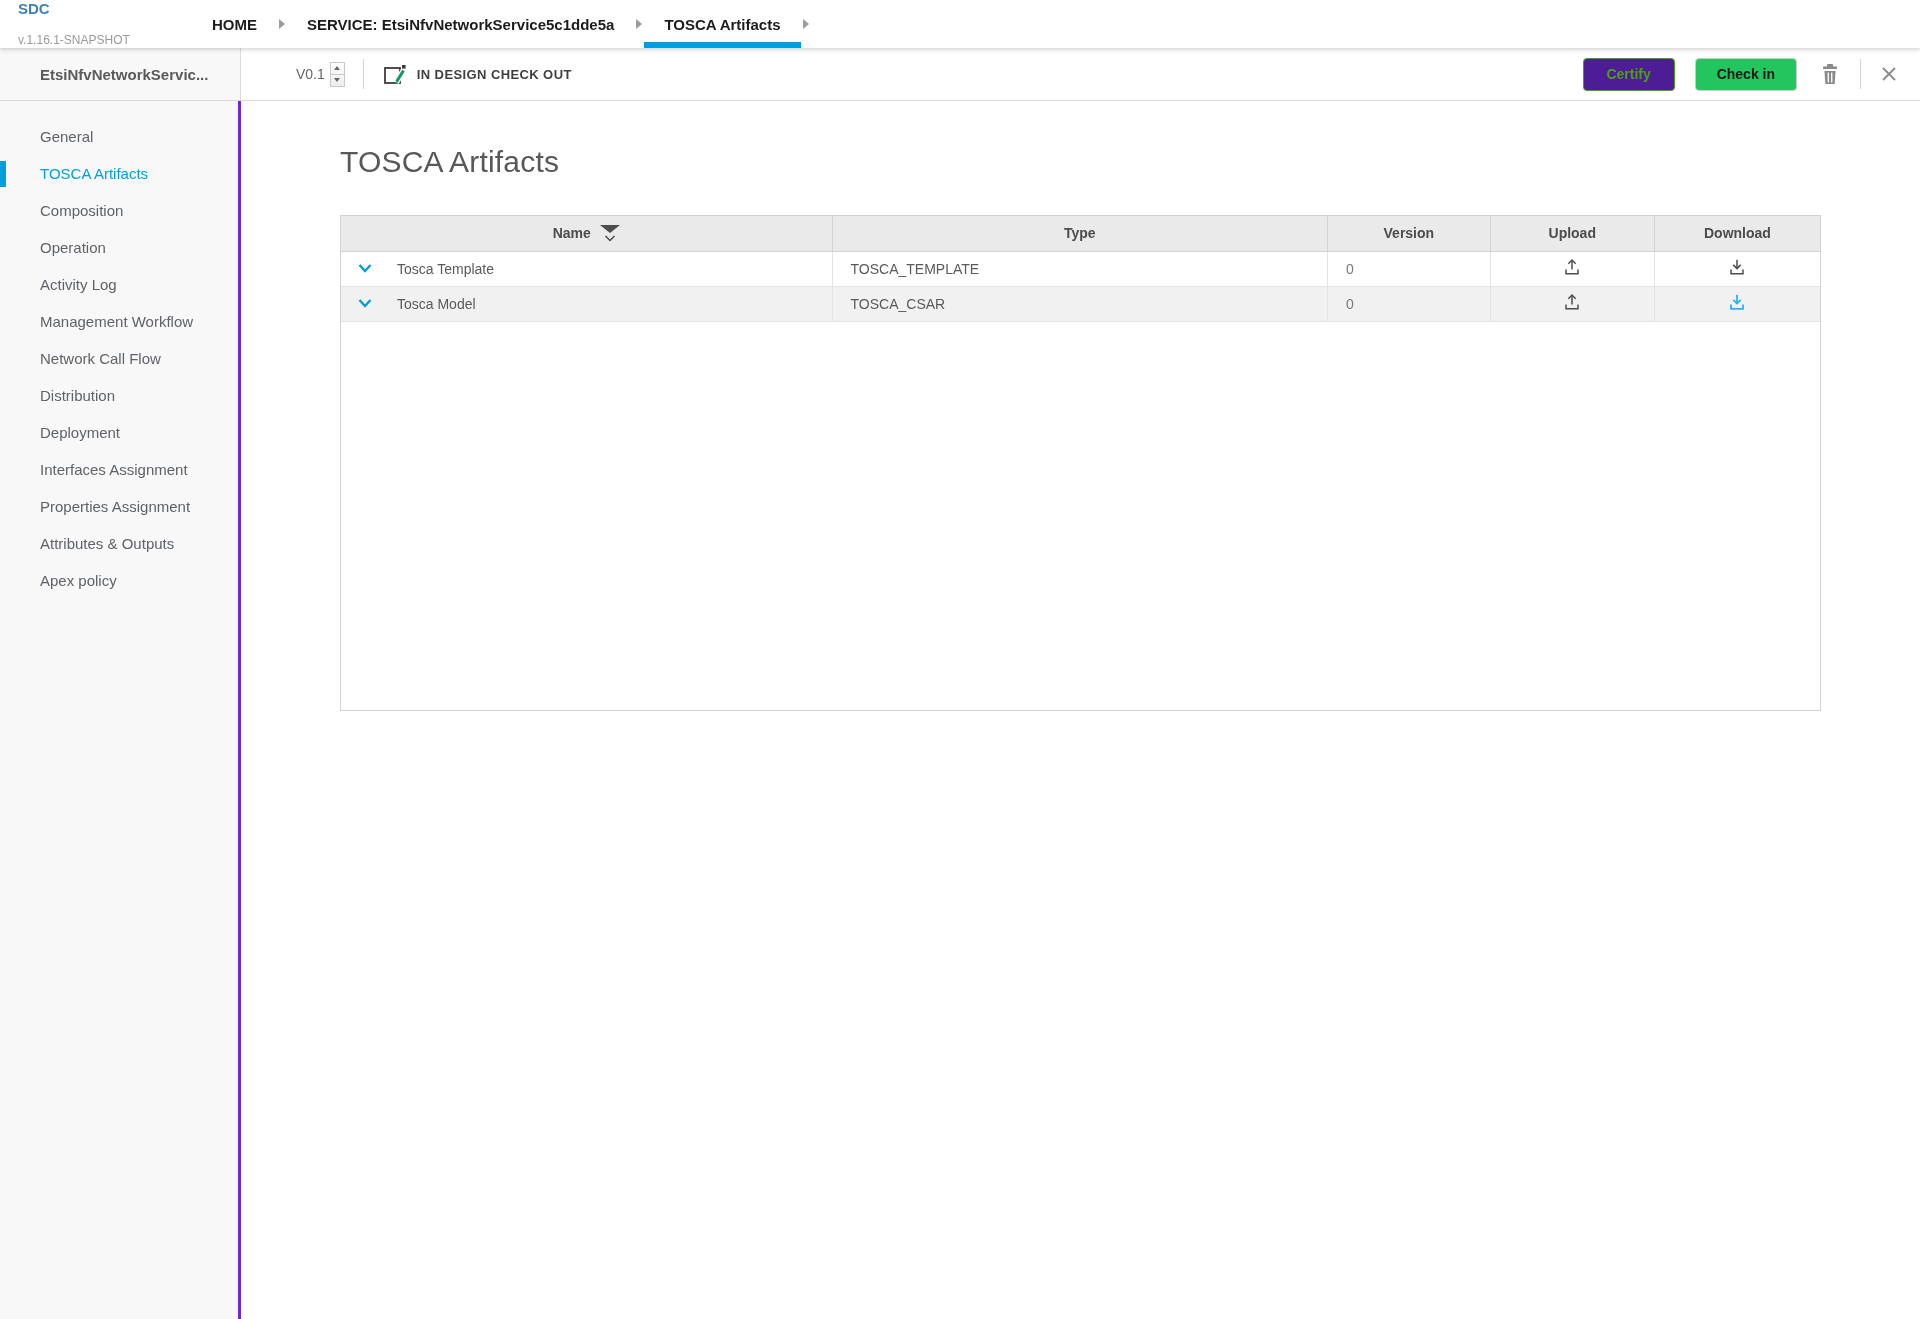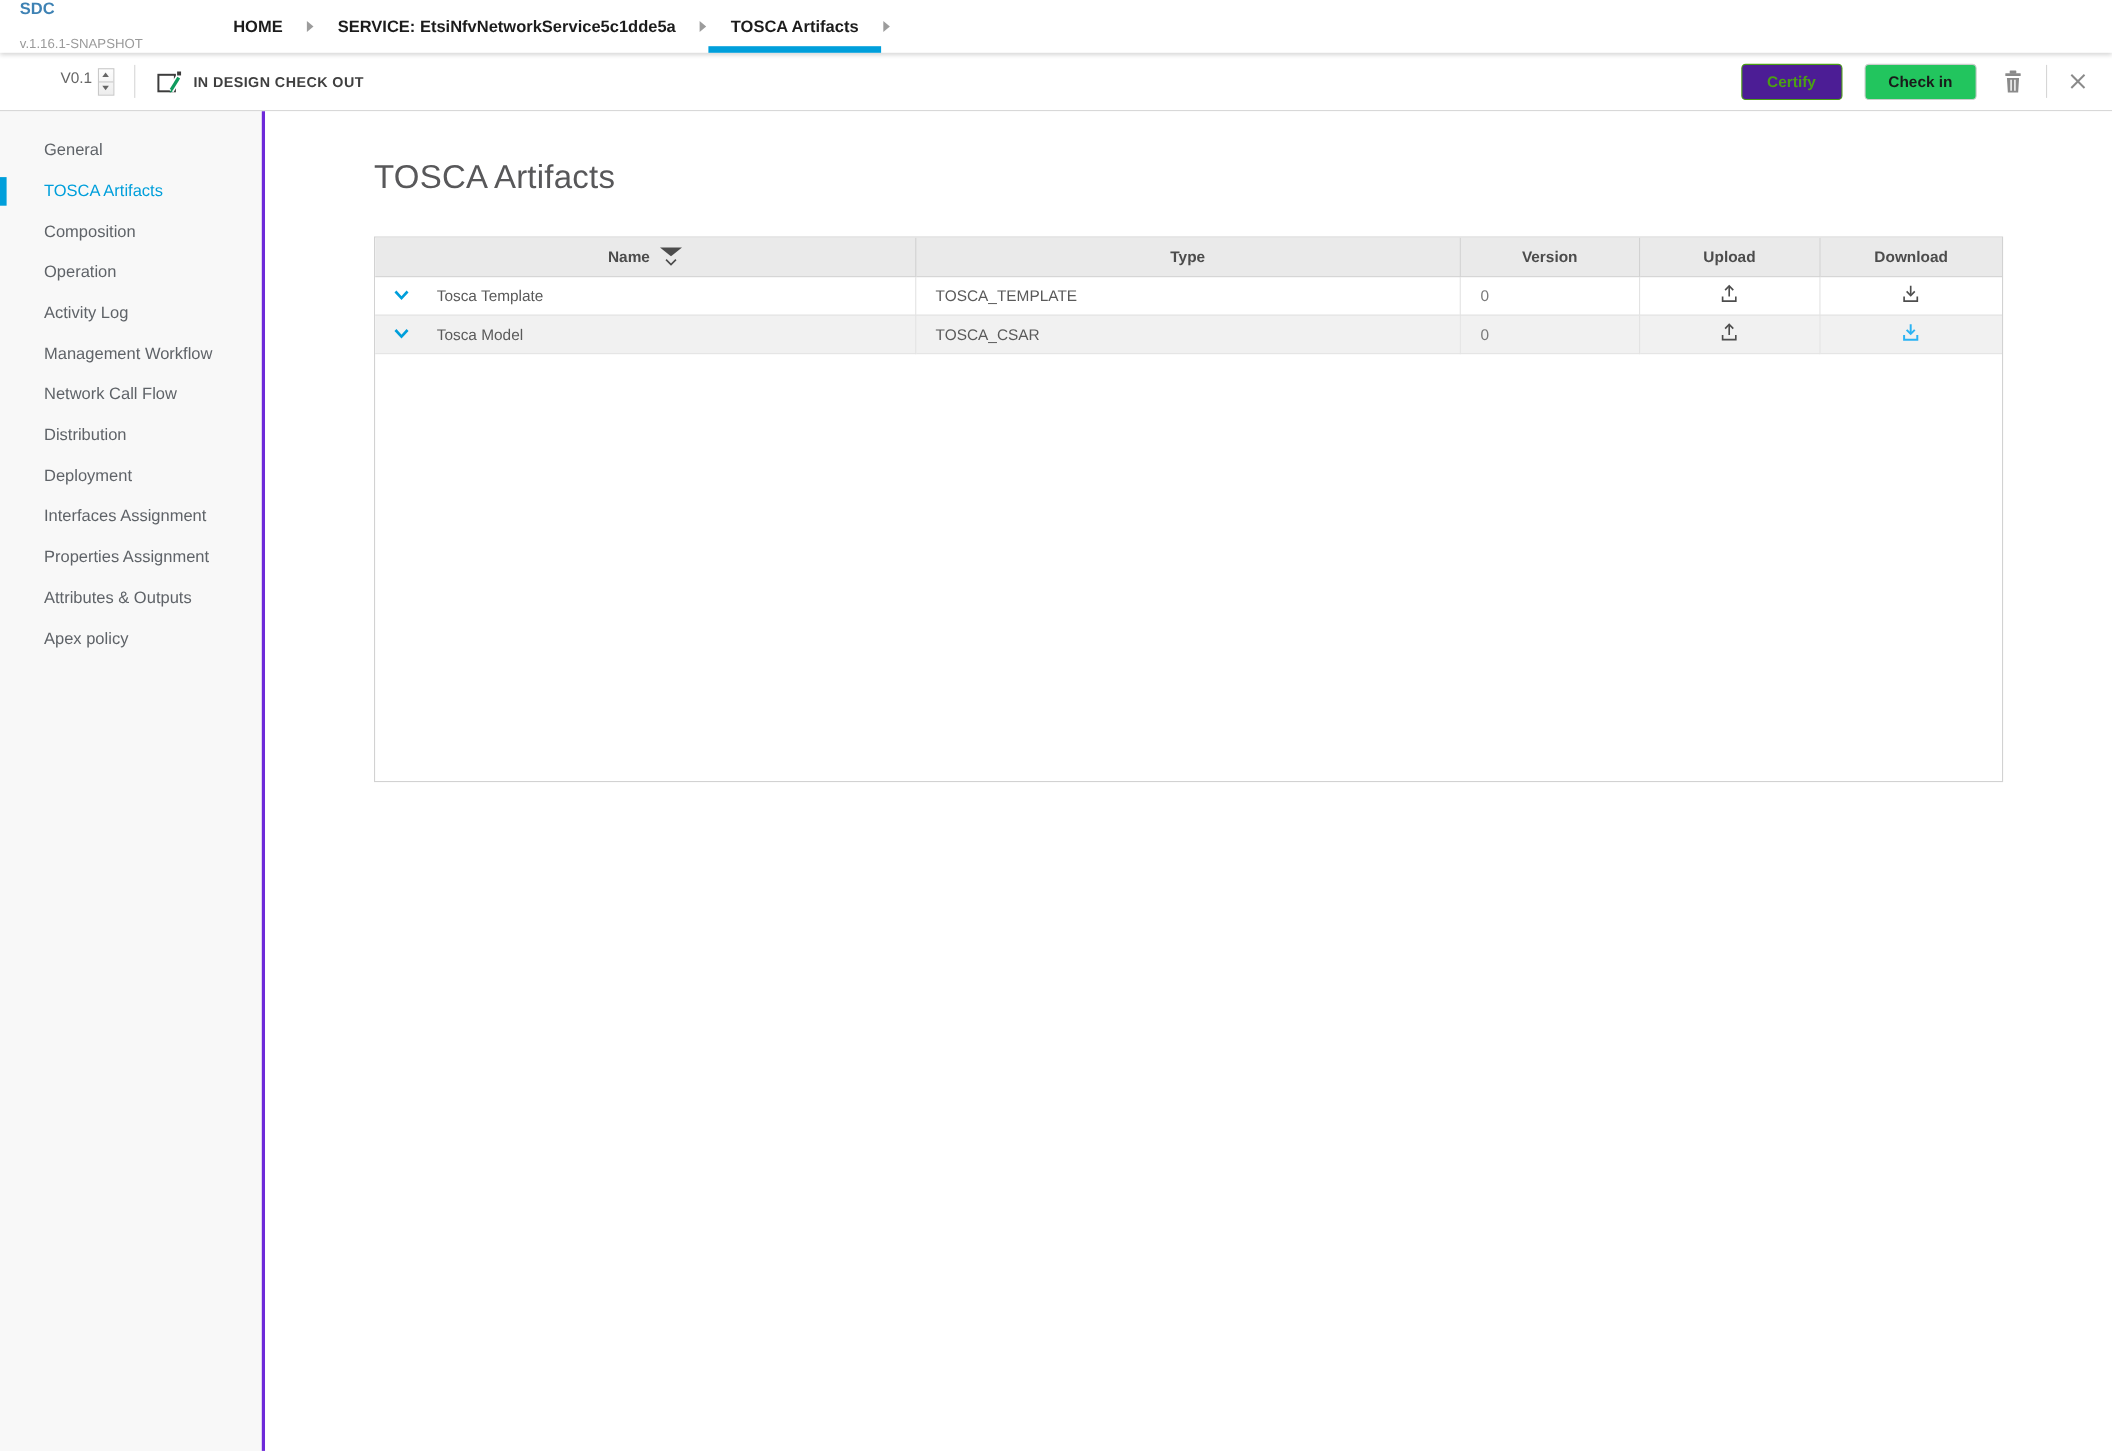--- a/index.html
+++ b/index.html
@@ -43,21 +43,21 @@
   .sidebar-head{
     width:241px;flex:0 0 241px;background:#f8f8f8;
     border-right:1px solid #dcdcdc;border-bottom:1px solid #d8d8d8;
     display:flex;align-items:center;padding-left:40px;
     font-size:15px;font-weight:700;color:#5a5a5a;white-space:nowrap;overflow:hidden;
   }
   .toolbar{
     flex:1;background:#fff;border-bottom:1px solid #d8d8d8;
     display:flex;align-items:center;padding:0 22px 0 55px;
   }
-  .version-group{display:flex;}
+  .version-group{display:flex;align-items:center;}
   .version-label{font-size:14px;color:#666;margin-right:5px;}
   .spinner{
     width:15px;height:25px;border:1px solid #c9c9c9;background:linear-gradient(#fdfdfd,#ededed);
     display:flex;flex-direction:column;cursor:pointer;
   }
   .spinner .half{flex:1;display:flex;align-items:center;justify-content:center;}
   .spinner .half.up{border-bottom:1px solid #c9c9c9;}
   .tri-up{width:0;height:0;border-left:3.5px solid transparent;border-right:3.5px solid transparent;border-bottom:4px solid #666;}
   .tri-dn{width:0;height:0;border-left:3.5px solid transparent;border-right:3.5px solid transparent;border-top:4px solid #666;}
   .v-divider{width:1px;height:30px;background:#d6d6d6;margin:0 18px;}
@@ -134,20 +134,21 @@
       <div class="crumb">HOME</div>
       <span class="crumb-sep"></span>
       <div class="crumb">SERVICE: EtsiNfvNetworkService5c1dde5a</div>
       <span class="crumb-sep"></span>
       <div class="crumb active">TOSCA Artifacts</div>
       <span class="crumb-sep"></span>
     </nav>
   </header>
 
   <div class="second-row">
+    <div class="sidebar-head">EtsiNfvNetworkServic...</div>
 
     <div class="toolbar">
       <div class="version-group">
         <span class="version-label">V0.1</span>
         <span class="spinner">
           <span class="half up">
               <span class="tri-up"></span>
             </span>
           <span class="half">
               <span class="tri-dn"></span>

